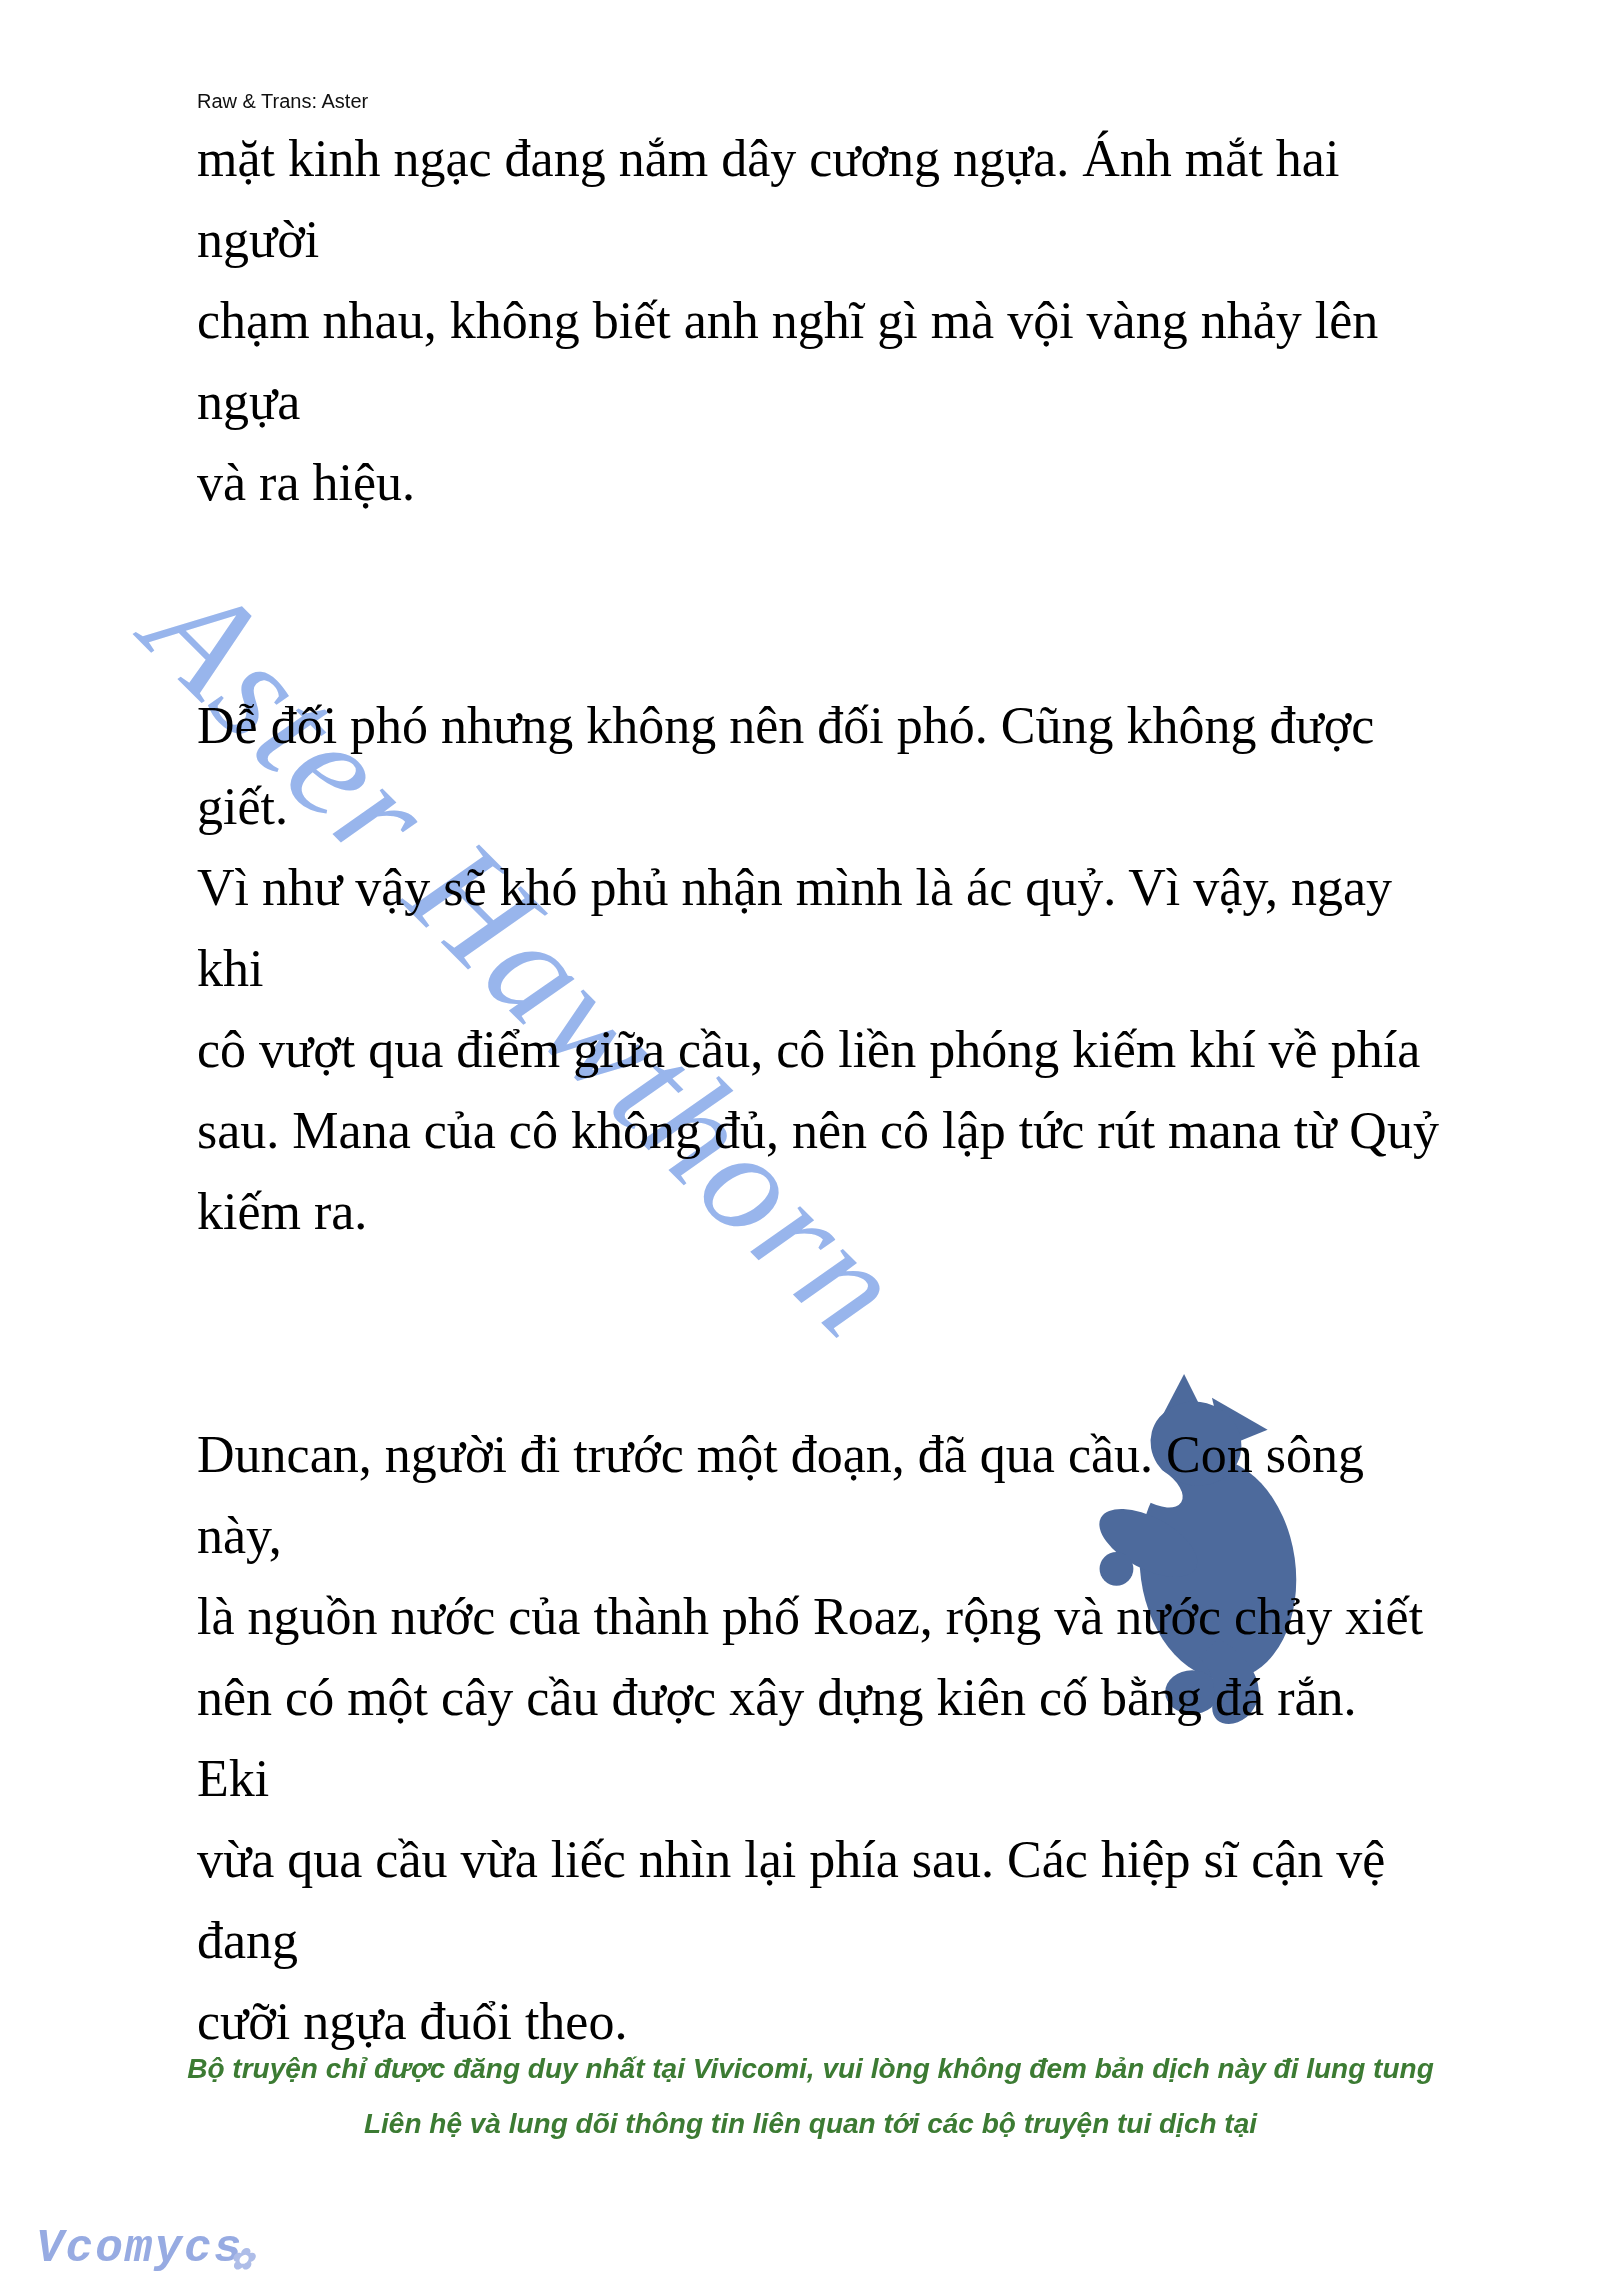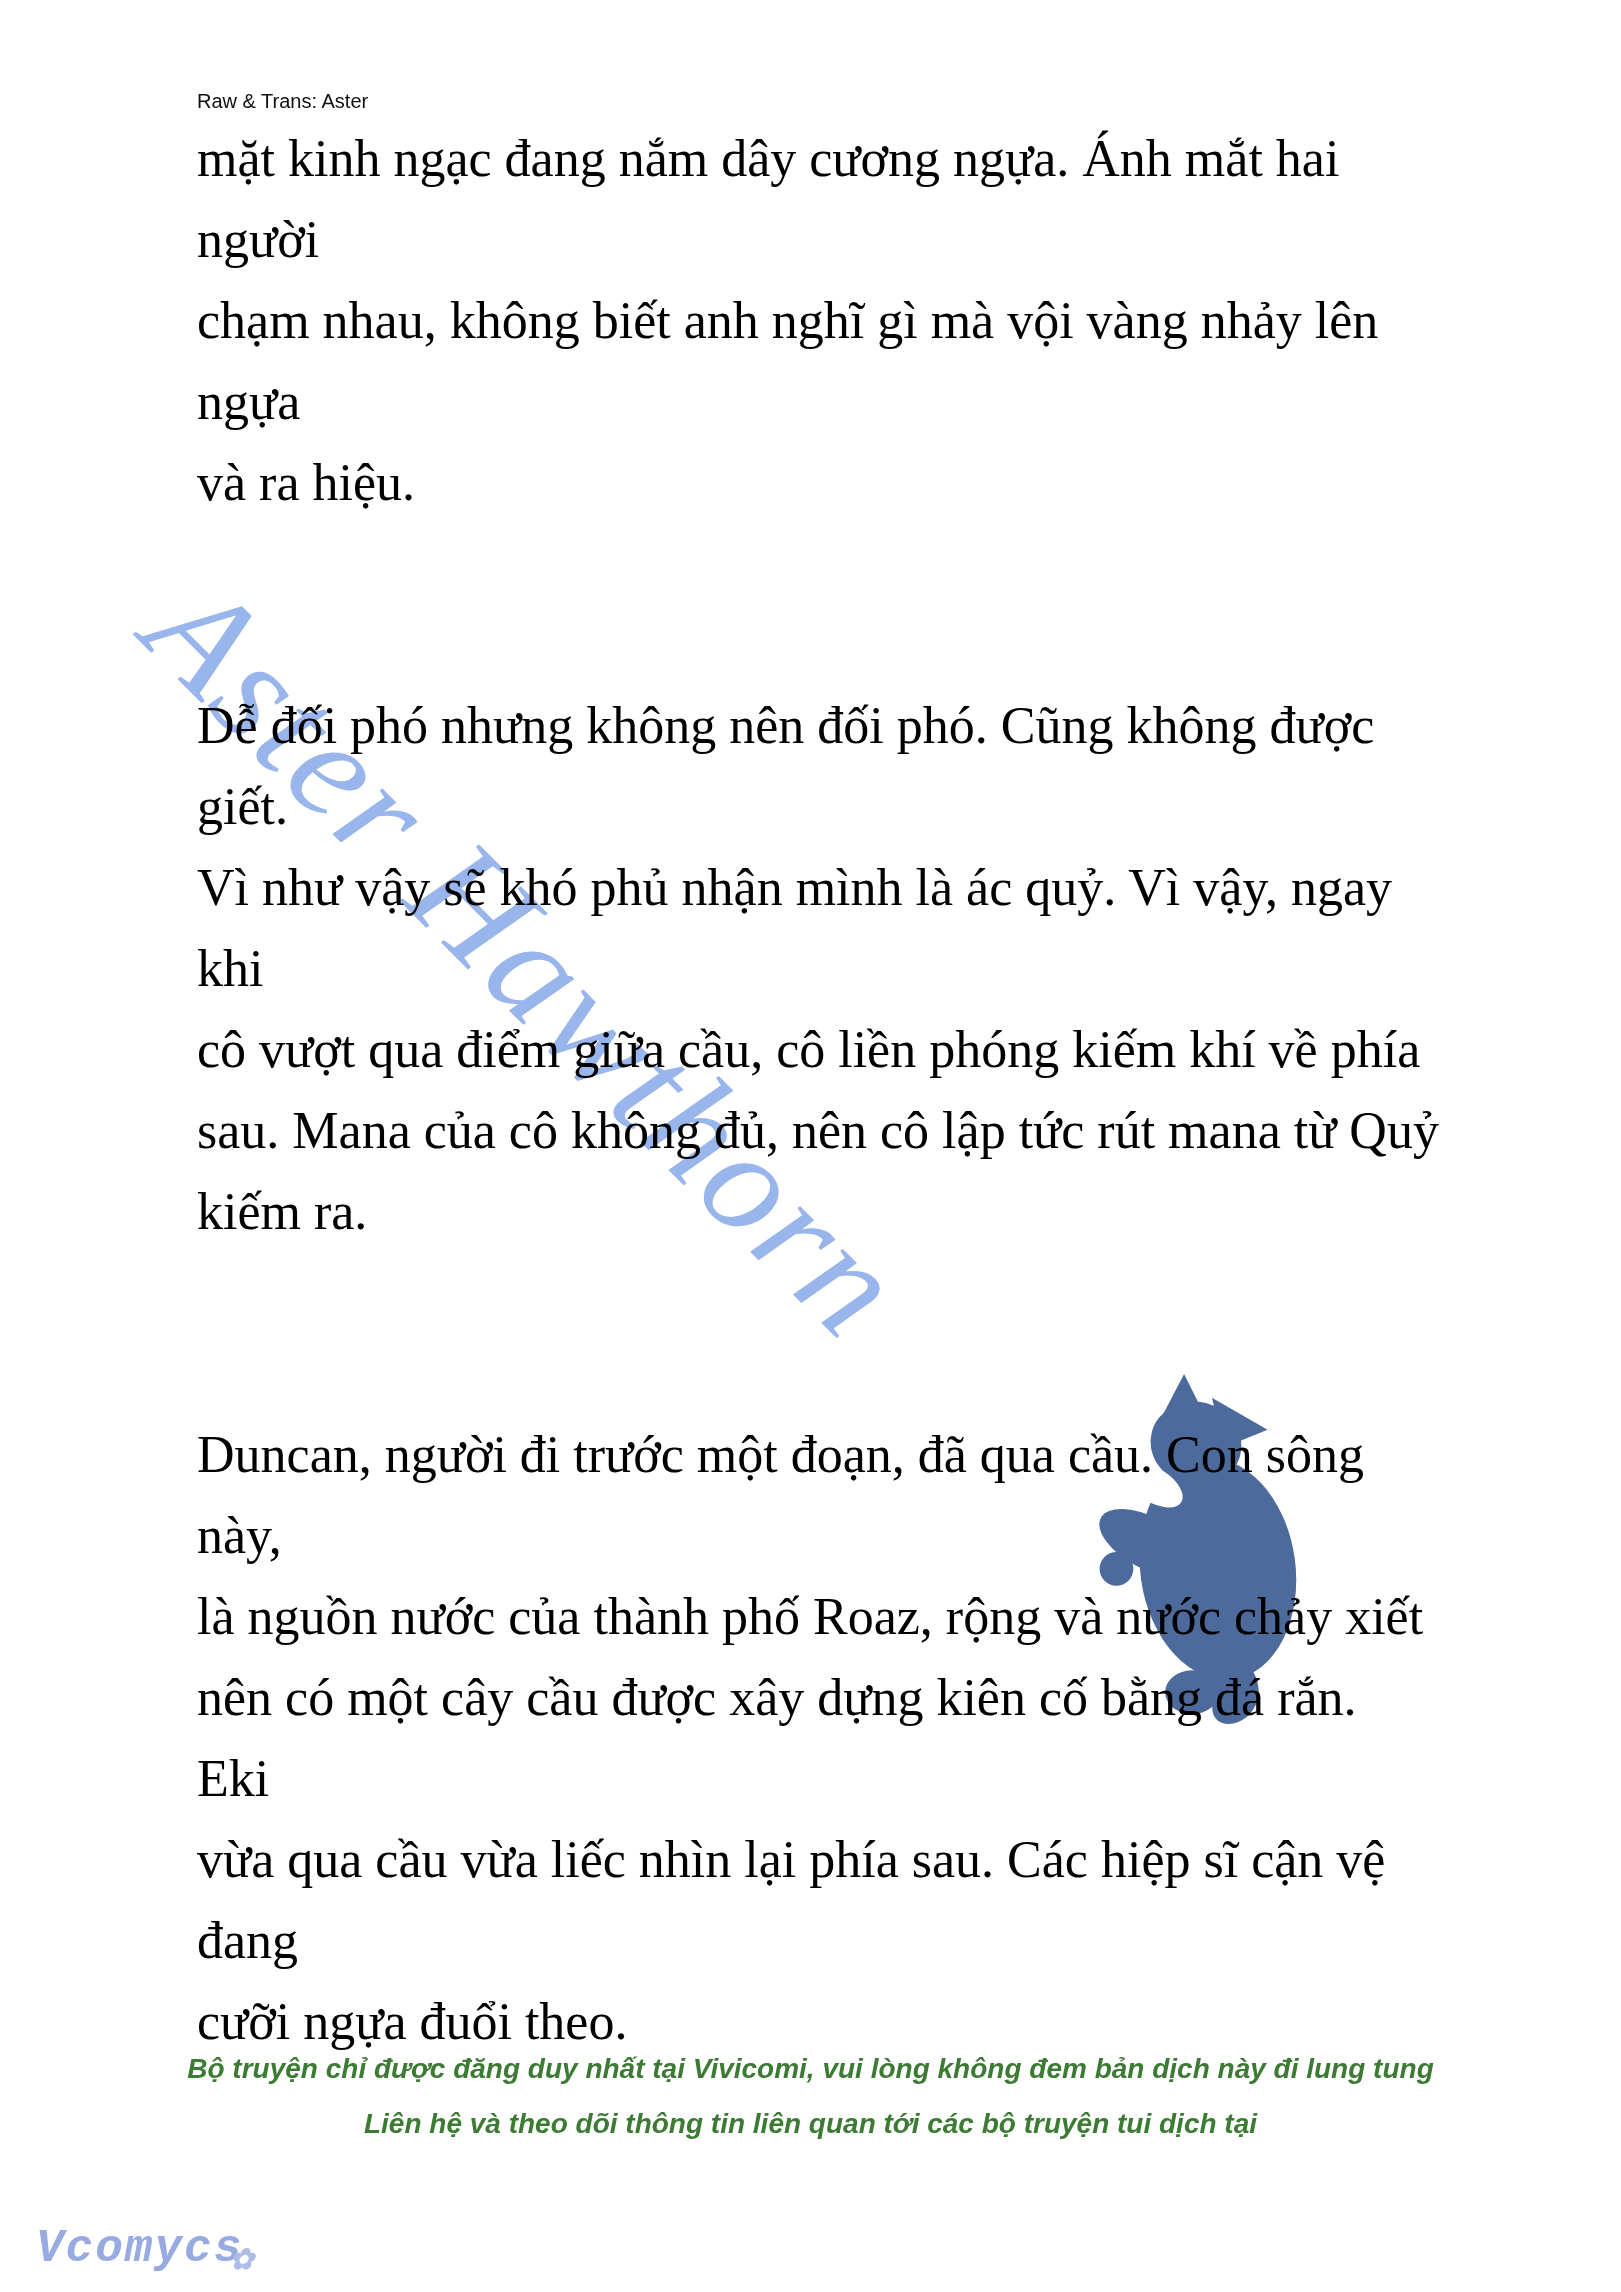--- a/index.html
+++ b/index.html
@@ -135,21 +135,21 @@
 kiếm ra.</p>
     <p class="body-par">Duncan, người đi trước một đoạn, đã qua cầu. Con sông này,
 là nguồn nước của thành phố Roaz, rộng và nước chảy xiết
 nên có một cây cầu được xây dựng kiên cố bằng đá rắn. Eki
 vừa qua cầu vừa liếc nhìn lại phía sau. Các hiệp sĩ cận vệ đang
 cưỡi ngựa đuổi theo.</p>
   </div>
 
   <div class="footer">
     <p class="footer-line">Bộ truyện chỉ được đăng duy nhất tại Vivicomi, vui lòng không đem bản dịch này đi lung tung</p>
-    <p class="footer-line">Liên hệ và theo dõi thông tin liên quan tới các bộ truyện tui dịch tại</p>
+    <p class="footer-line">Liên hệ và lung dõi thông tin liên quan tới các bộ truyện tui dịch tại</p>
   </div>
 
   <div class="logo">
     <span>Vcomycs</span><span class="logo-flourish">✿</span>
   </div>
 
 </div>
 
 
 </body></html>

